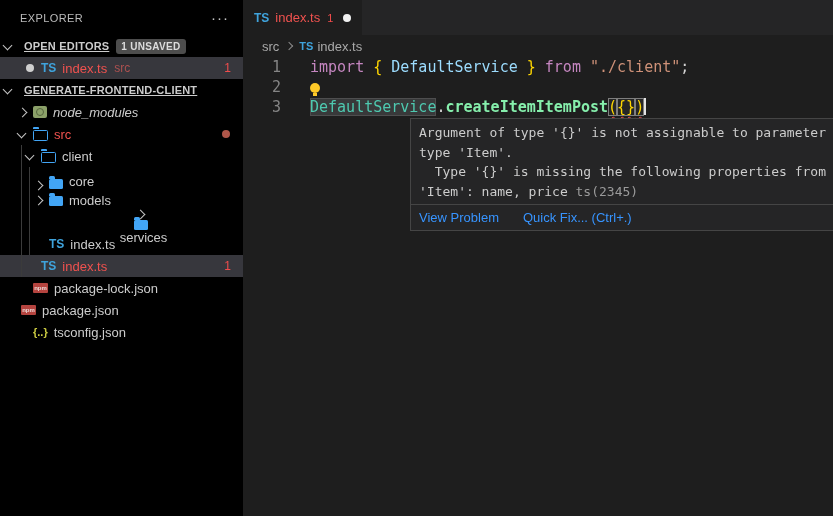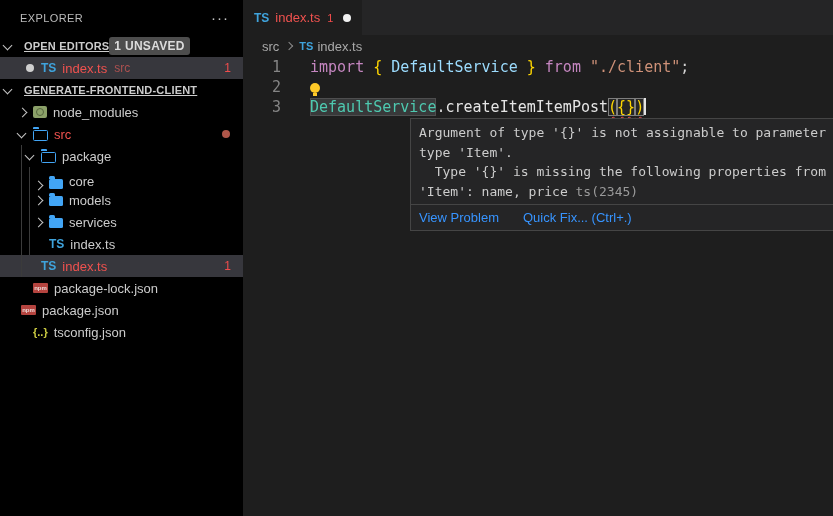--- a/index.html
+++ b/index.html
@@ -8,22 +8,22 @@
   .app{position:absolute;inset:0;display:flex;}
 
   
   .sidebar{width:243px;flex:none;background:#000000;color:#CCCCCC;position:relative;}
   .pane-title{height:35px;display:flex;align-items:center;padding-left:20px;
               font-size:11px;color:#BBBBBB;letter-spacing:.4px;}
   .more{margin-left:auto;margin-right:14px;font-size:15px;color:#C5C5C5;letter-spacing:1px;cursor:pointer;}
   .sec-header{height:22px;display:flex;align-items:center;font-size:11px;font-weight:bold;
               color:#CCCCCC;letter-spacing:.2px;padding-left:4px;}
   .sec-header .sec-label{margin-left:5px;text-decoration:underline;}
-  .count-badge{background:#4D4D4D;color:#DCDCDC;font-size:12px;font-weight:bold;
-               padding:2px 5px;border-radius:3px;margin-left:0;letter-spacing:.3px;}
+  .count-badge{background:#4D4D4D;color:#DCDCDC;font-size:10px;font-weight:bold;
+               padding:2px 5px;border-radius:3px;margin-left:7px;letter-spacing:.3px;}
   .row{height:22px;display:flex;align-items:center;font-size:13px;}
   .oe-row{background:#37373D;padding-left:26px;}
   .tree-row.selected{background:#37373D;}
   .label{white-space:nowrap;}
   .errtext{color:#F0524F;}
   .desc{color:rgba(241,96,90,.62);font-size:12px;margin-left:7px;}
   .numbadge{margin-left:auto;margin-right:12px;color:#F14C4C;font-size:12px;}
   .errdot{margin-left:auto;margin-right:13px;width:8px;height:8px;border-radius:50%;background:#AF5649;flex:none;}
   .mod-dot{width:8px;height:8px;border-radius:50%;background:#CFCFCF;margin-right:7px;flex:none;}
   .twistie{width:15px;flex:none;display:flex;align-items:center;}
@@ -63,21 +63,21 @@
   .code{font-family:"DejaVu Sans Mono","Liberation Mono",monospace;font-size:15px;line-height:20px;color:#D4D4D4;}
   .code-row{display:flex;height:20px;}
   .ln{width:38px;text-align:right;color:#858585;flex:none;}
   .ct{margin-left:29px;white-space:pre;}
   .kw{color:#C586C0;}
   .b1{color:#FFD700;}
   .vr{color:#9CDCFE;}
   .str{color:#CE9178;}
   .pn{color:#D4D4D4;}
   .ty{color:#4EC9B0;}
-  .fn{color:#e5e5e5;}
+  .fn{color:#86efac;font-weight:bold;}
   .hlw{background:rgba(88,92,94,.45);outline:1px solid rgba(130,130,130,.3);outline-offset:-1px;}
   .boxed{outline:1px solid #7E7E7E;outline-offset:-1px;background:rgba(255,255,255,.04);}
   .sq{text-decoration:underline wavy #F14C4C 1px;text-underline-offset:4px;text-decoration-skip-ink:none;}
   .cursor{display:inline-block;width:2px;height:17px;background:#E3E3E3;vertical-align:-3px;}
   .bulb{display:inline-block;width:10px;height:10px;border-radius:50%;background:#FFCA28;position:relative;vertical-align:-1px;}
   .bulb::after{content:"";position:absolute;left:3px;bottom:-3px;width:4px;height:3px;background:#FFCA28;}
 
   
   .hover{position:absolute;left:410px;top:118px;width:520px;background:#252526;
          border:1px solid #454545;z-index:10;}
@@ -117,57 +117,57 @@
     </div>
 
     <div class="sec-header">
       <span class="twistie">
           <i class="chev down"></i>
         </span>
       <span class="sec-label">GENERATE-FRONTEND-CLIENT</span>
     </div>
 
     <div id="tree">
-        <div class="row tree-row" style="padding-left: 18px;">
+        <div class="row tree-row" style="padding-left: 18px; font-style: italic;">
           <span class="twistie">
             <i class="chev right"></i>
           </span>
           <span class="ic nm"></span>
           <span class="label">node_modules</span>
         </div>
         <div class="row tree-row" style="padding-left: 18px;">
           <span class="twistie">
             <i class="chev down"></i>
           </span>
           <span class="ic folder-open"></span>
           <span class="label errtext">src</span>
           <span class="errdot"></span>
         </div>
         <div class="row tree-row" style="padding-left: 26px;">
           <span class="twistie">
             <i class="chev down"></i>
           </span>
           <span class="ic folder-open"></span>
-          <span class="label">package</span>
+          <span class="label">client</span>
         </div>
         <div class="row tree-row" style="padding-left: 34px; align-items: flex-end;">
           <span class="twistie">
             <i class="chev right"></i>
           </span>
           <span class="ic folder"></span>
           <span class="label">core</span>
         </div>
         <div class="row tree-row" style="padding-left: 34px;">
           <span class="twistie">
             <i class="chev right"></i>
           </span>
           <span class="ic folder"></span>
           <span class="label">models</span>
         </div>
-        <div class="row tree-row" style="padding-left: 34px;">
+        <div class="row tree-row" style="padding-left: 44px; flex-direction: column;">
           <span class="twistie">
             <i class="chev right"></i>
           </span>
           <span class="ic folder"></span>
           <span class="label">services</span>
         </div>
         <div class="row tree-row" style="padding-left: 34px;">
           <span class="twistie"></span>
           <span class="ic tsic">TS</span>
           <span class="label">index.ts</span>

